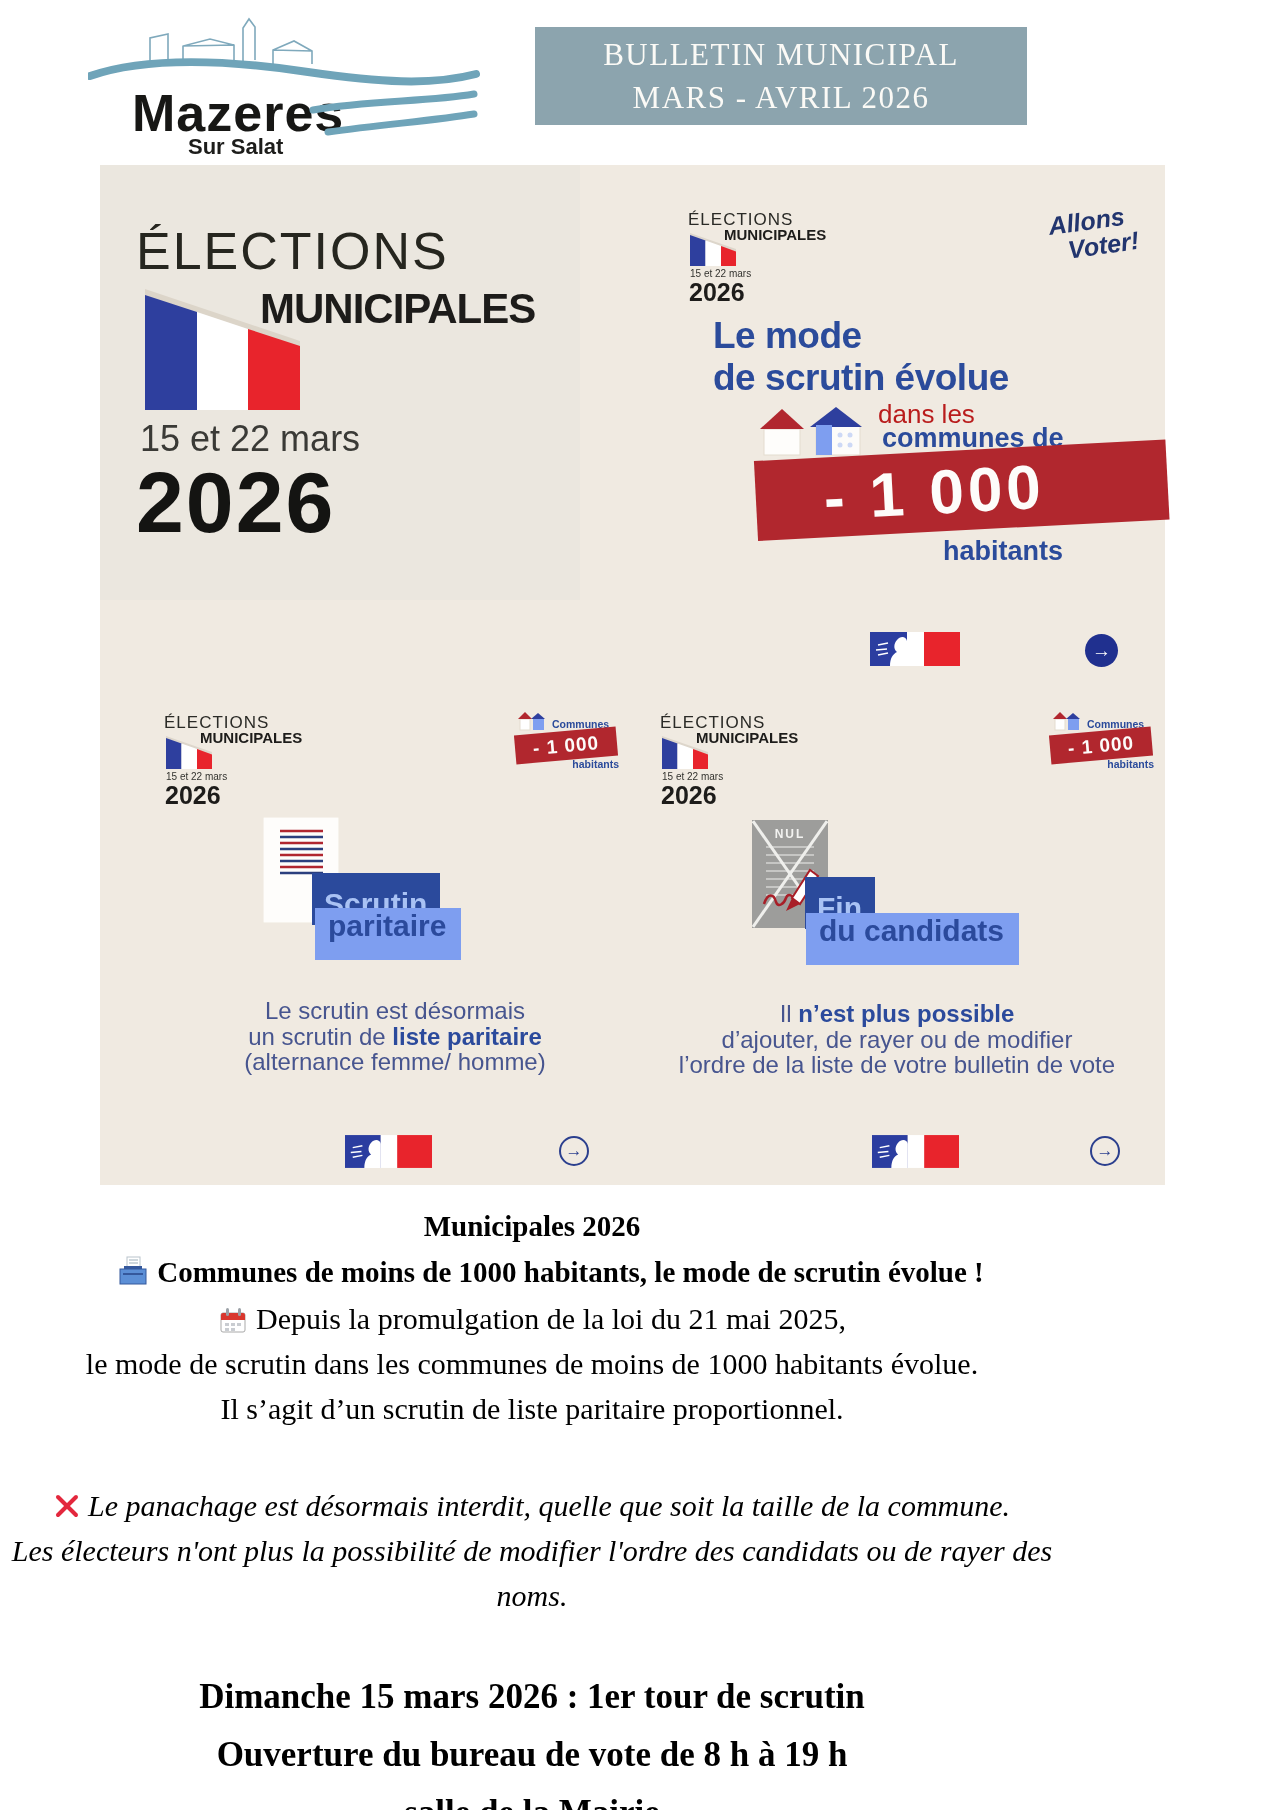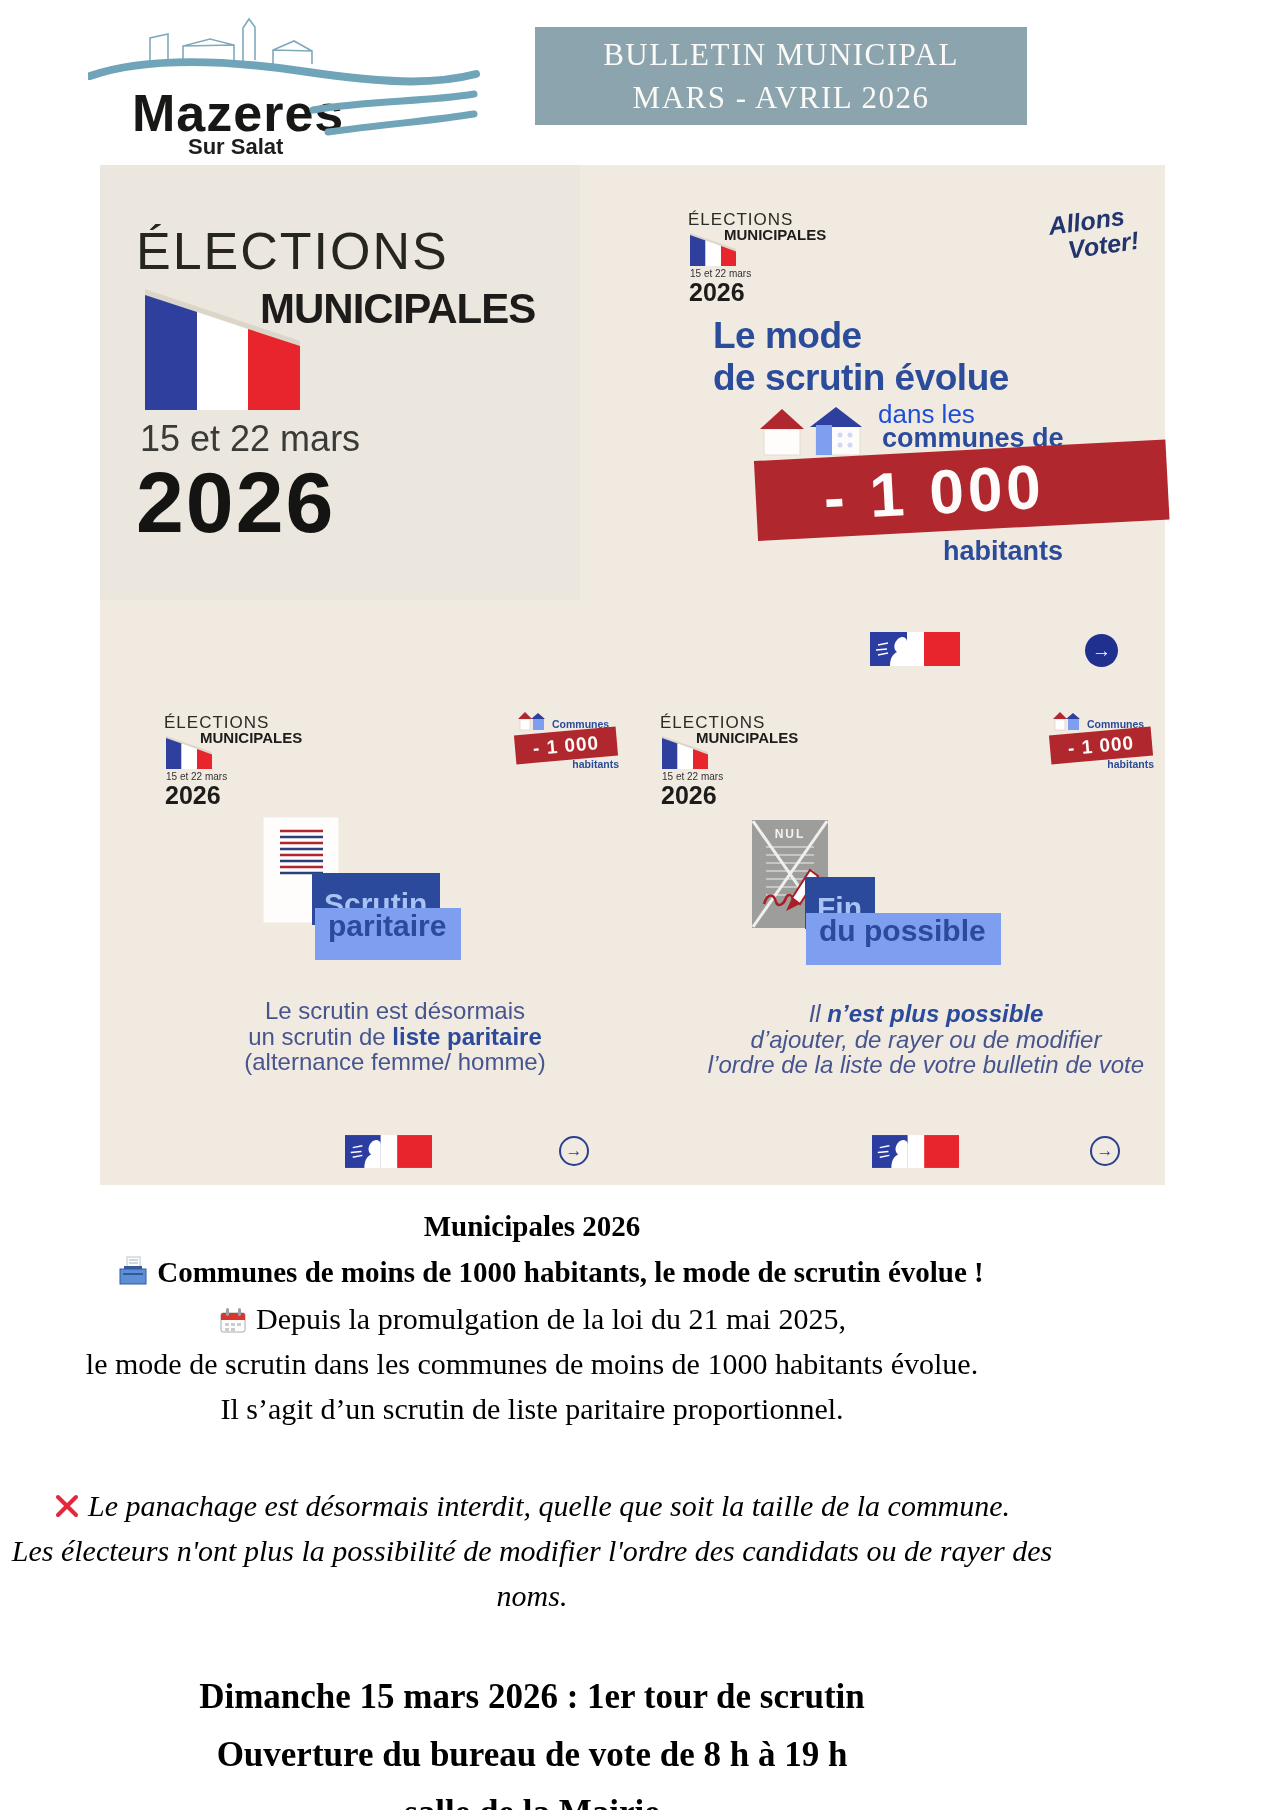--- a/index.html
+++ b/index.html
@@ -30,21 +30,21 @@
   .ml-flag{position:absolute;left:2px;top:20px;}
   .ml-dates{position:absolute;left:2px;top:58px;font-size:10px;color:#33332f;}
   .ml-year{position:absolute;left:1px;top:68px;font-size:25px;font-weight:800;color:#1d1c1a;}
 
   .allons{left:950px;top:42px;transform:rotate(-8deg);font-style:italic;font-weight:700;
           font-size:25px;color:#22356e;line-height:26px;}
   .allons .l2{margin-left:16px;}
 
   .tr-headline{left:613px;top:150px;font-size:37px;line-height:42px;font-weight:800;
                letter-spacing:-0.5px;color:#2b4b9b;}
-  .tr-dansles{left:778px;top:234px;font-size:26px;font-weight:500;color:#1d4ed8;}
+  .tr-dansles{left:778px;top:234px;font-size:26px;font-weight:500;color:#b91c1c;}
   .tr-communes{left:782px;top:258px;font-size:27px;font-weight:800;color:#2b4b9b;}
   .tr-houses{left:660px;top:240px;}
   .tr-banner{left:656px;top:296px;width:412px;height:80px;background:#b1272e;transform:rotate(-3deg);
              transform-origin:left center;display:flex;align-items:center;justify-content:center;
              padding-right:55px;}
   .tr-banner span{color:#fdfcfa;font-size:62px;font-weight:800;letter-spacing:4px;}
   .tr-habitants{left:843px;top:371px;font-size:27px;font-weight:800;color:#2b4b9b;}
 
   .badge{position:absolute;width:104px;height:60px;}
   .bdg-top{position:absolute;left:37px;top:11px;font-size:10.5px;color:#2b4b9b;font-weight:600;}
@@ -276,23 +276,23 @@
       </g>
       <g stroke="#efefec" stroke-width="3">
           <line x1="1" y1="1" x2="75" y2="107"></line>
           <line x1="75" y1="1" x2="1" y2="107"></line>
         </g>
       <path d="M12,84 C16,72 22,74 24,82 C26,88 32,84 34,78 C36,72 42,76 44,82" stroke="#a81f28" stroke-width="2.5" fill="none"></path>
       <path d="M40,78 L58,50 L66,56 L48,84 Z" fill="#ffffff" stroke="#a81f28" stroke-width="2"></path>
       <polygon points="40,78 48,84 34,91" fill="#a81f28"></polygon>
     </svg>
     <div class="lbl-dark" style="left:705px;top:712px;">Fin</div>
-    <div class="lbl-light" style="left:706px;top:748px;">du possible</div>
-
-    <div class="para" style="left:601px;top:836px;width:450px;font-style:italic;">
+    <div class="lbl-light" style="left:706px;top:748px;">du candidats</div>
+
+    <div class="para" style="left:572px;top:836px;width:450px;">
       <div><span>Il </span><b>n’est plus possible</b></div>
       <div>d’ajouter, de rayer ou de modifier</div>
       <div>l’ordre de la liste de votre bulletin de vote</div>
     </div>
 
     <svg class="abs" style="left:772px;top:970px;" width="87" height="33" viewBox="0 0 90 34">
       <rect x="0" y="0" width="37" height="34" fill="#2b3da0"></rect>
       <rect x="37" y="0" width="17" height="34" fill="#ffffff"></rect>
       <rect x="54" y="0" width="36" height="34" fill="#e8242c"></rect>
       <path d="M20,34 C20,26 23,22 27,20 C23,17 24,11 27,8 C30,4 36,4 37,9 L37,34 Z" fill="#ffffff"></path>

